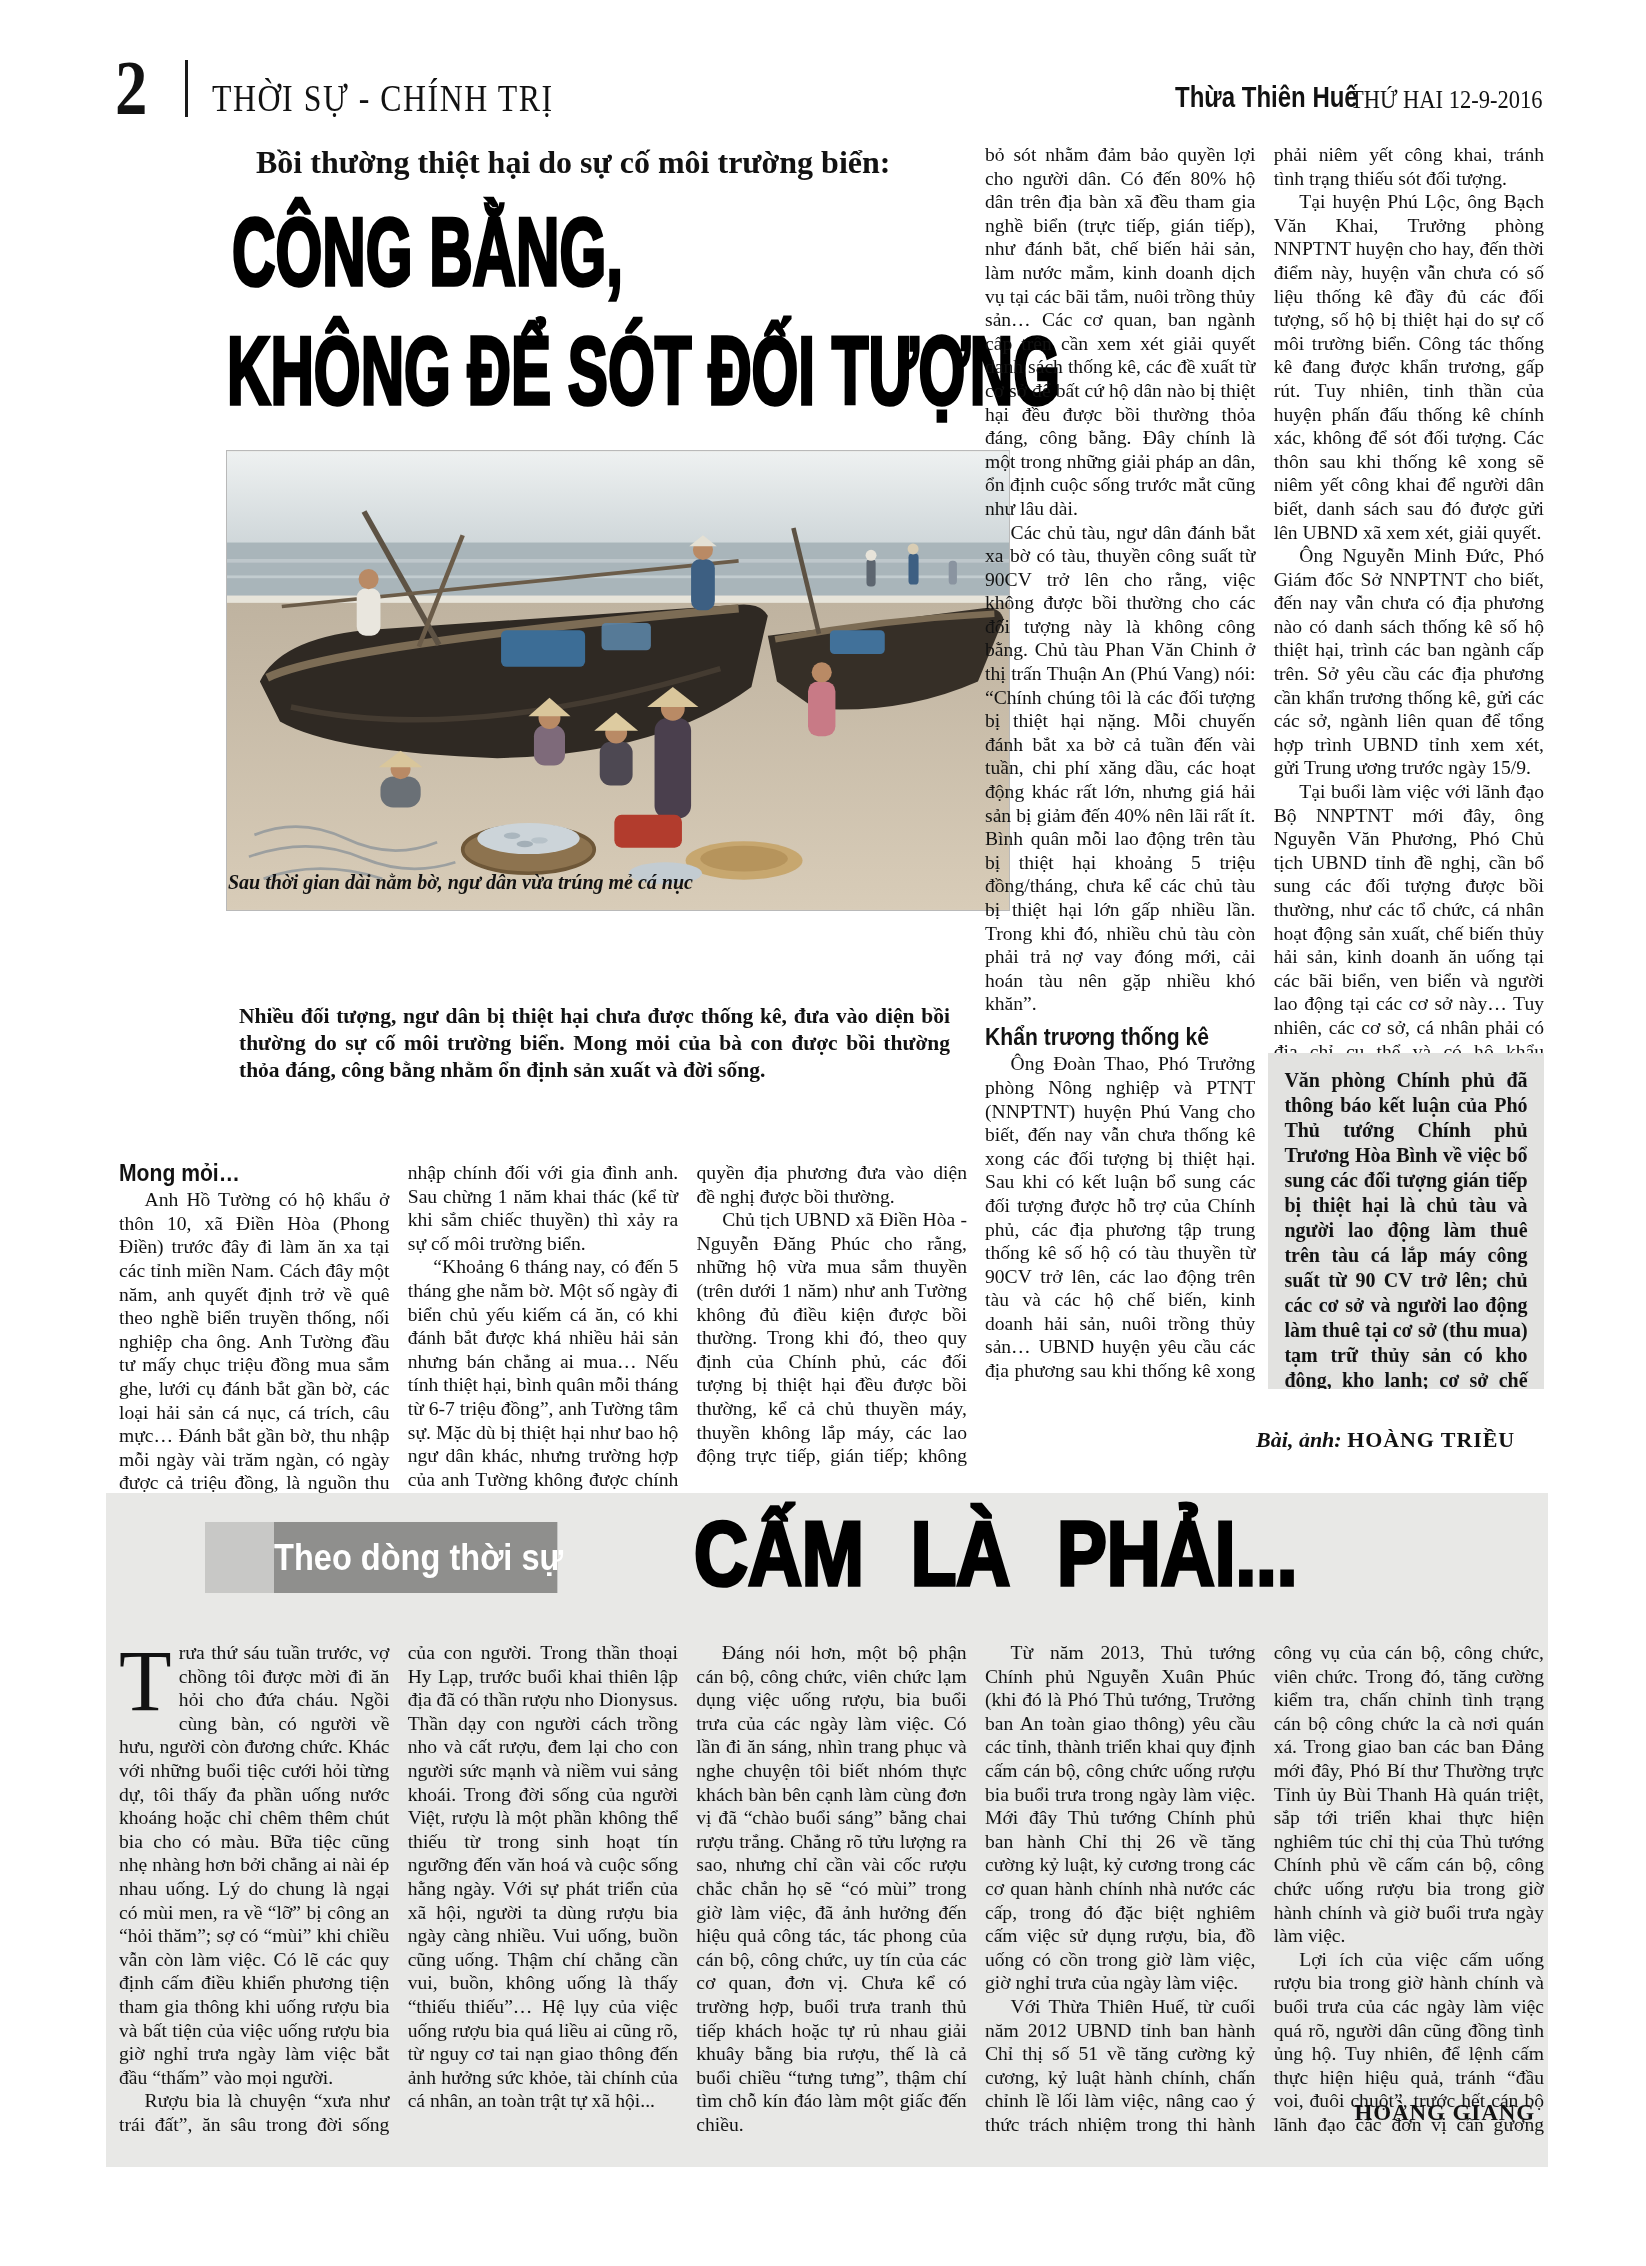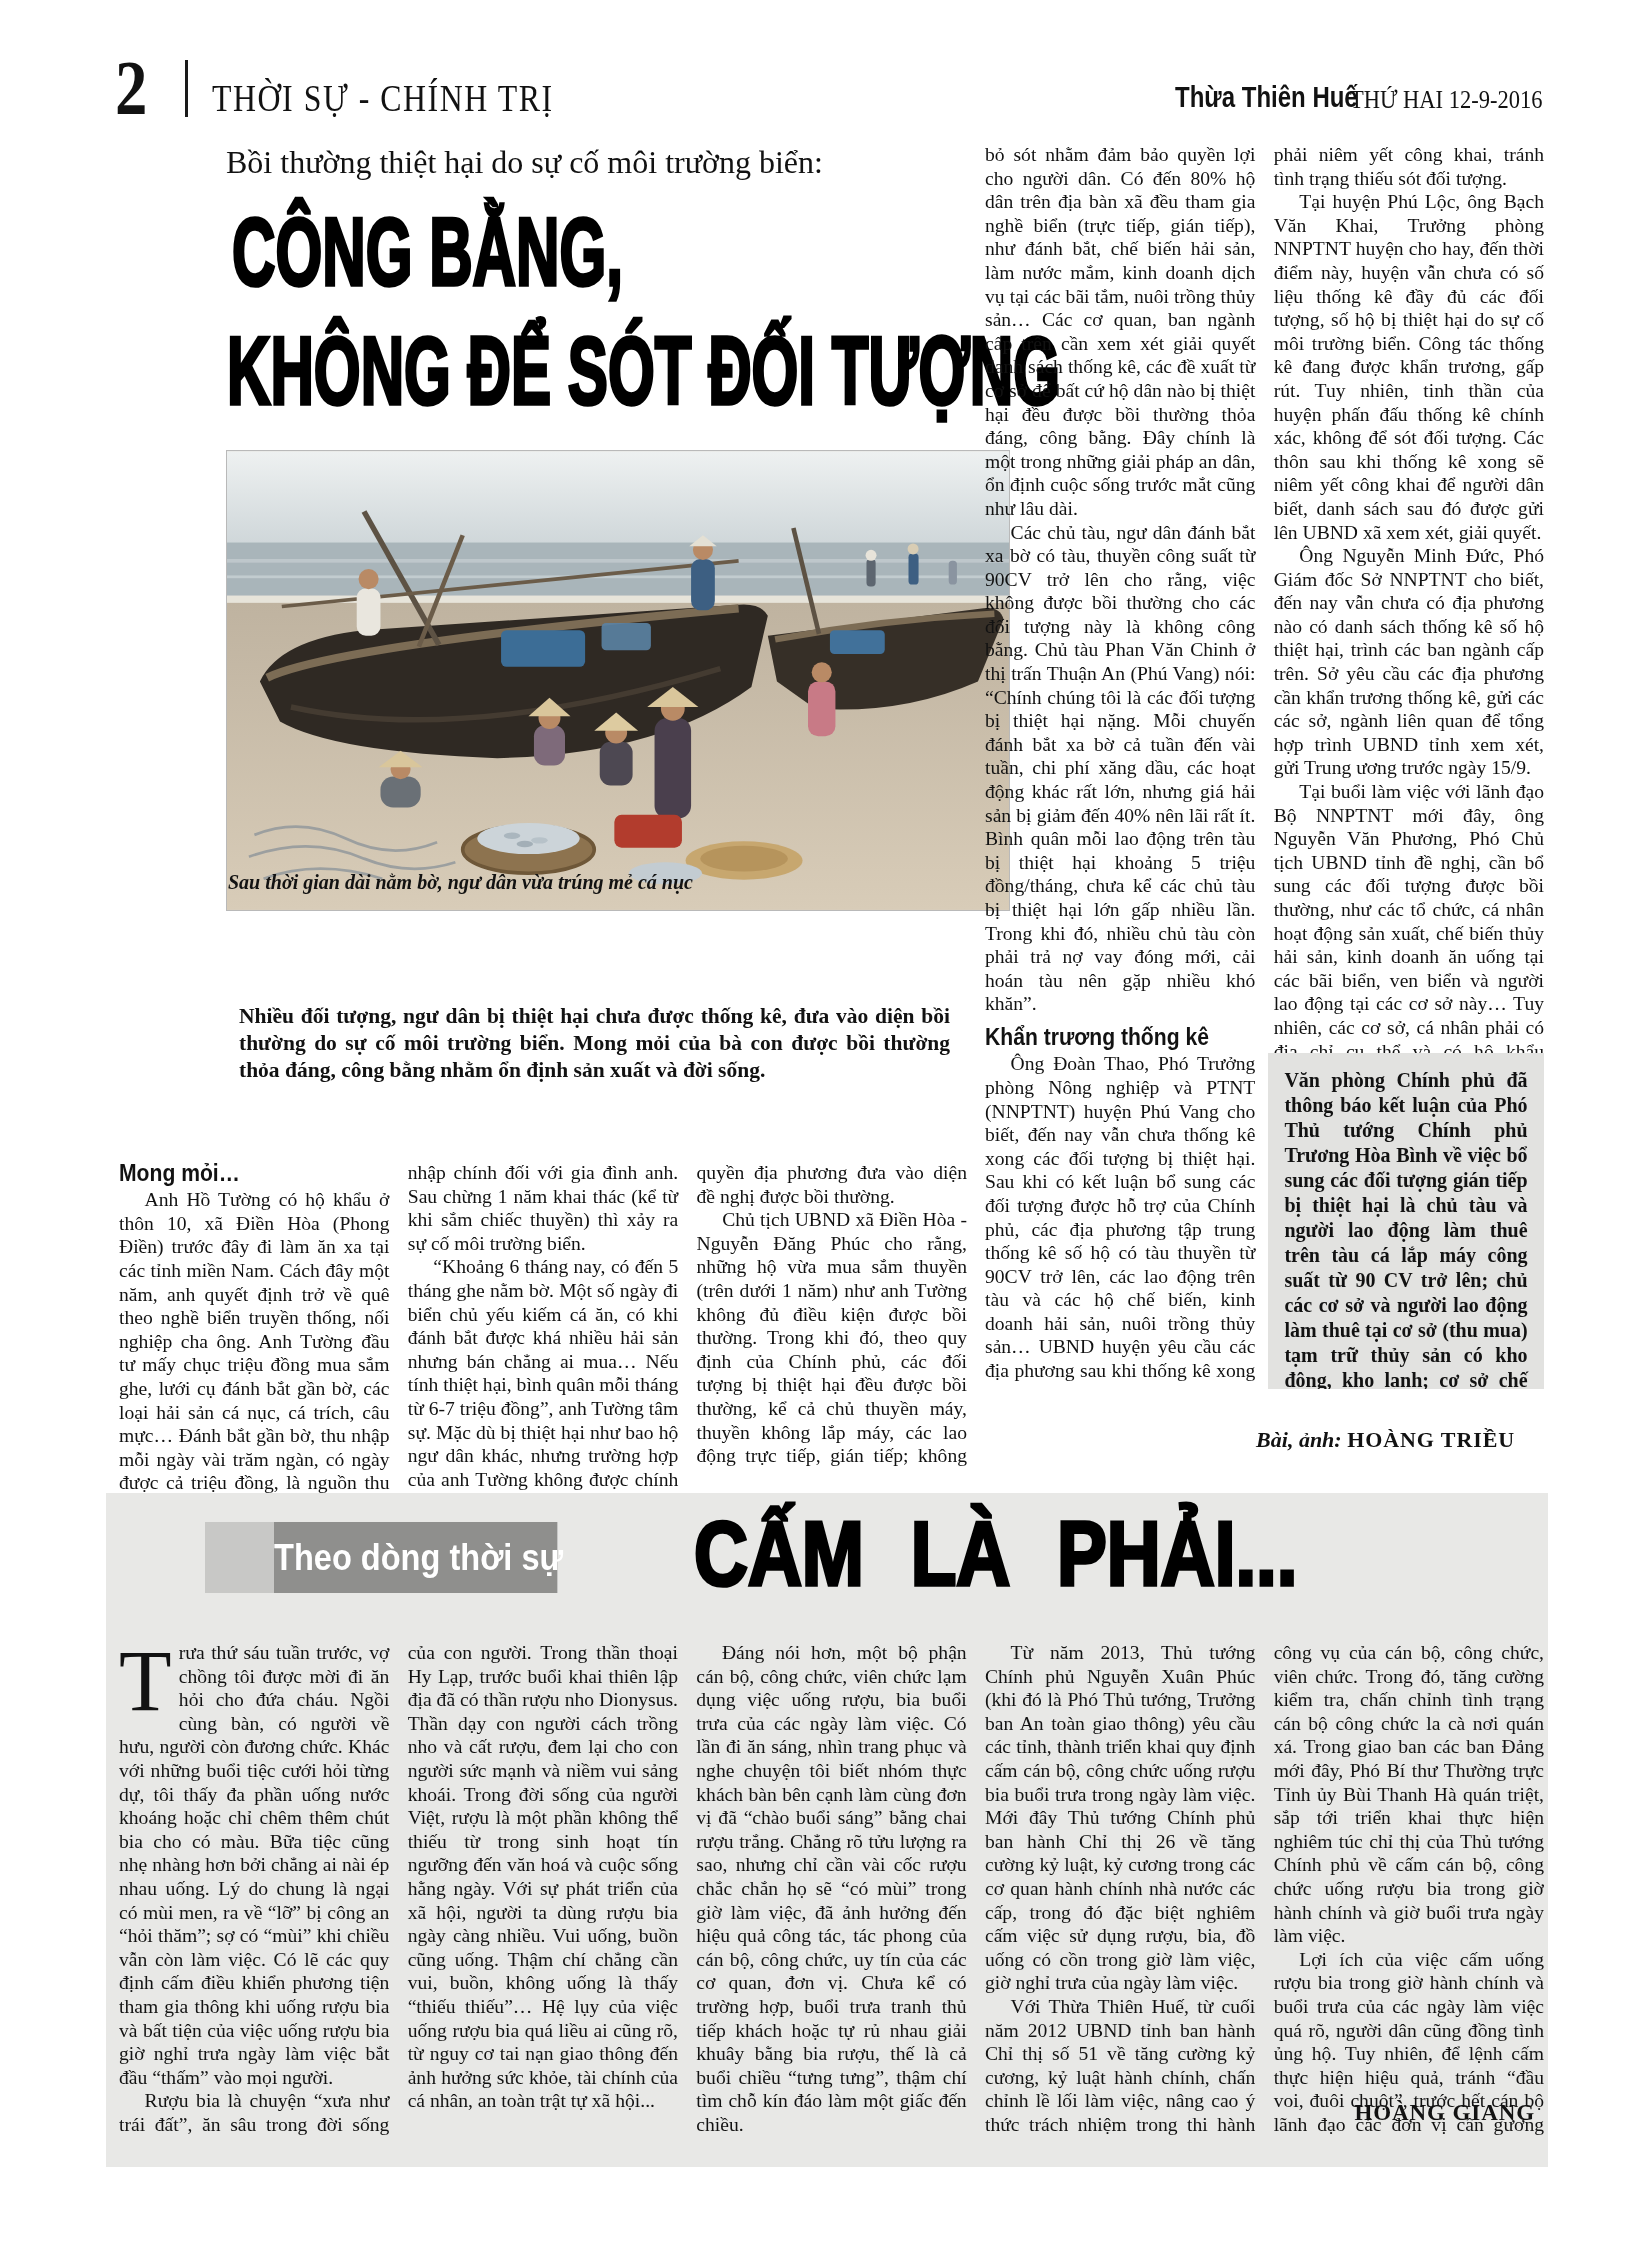--- a/index.html
+++ b/index.html
@@ -12,21 +12,21 @@
            font-family:"Liberation Serif",serif;transform:scaleX(.82);transform-origin:left top;}
   .hdr-bar{left:185px;top:60px;width:2.7px;height:57px;background:#1a1a1a;}
   .section-title{left:212px;top:77px;font-size:37px;letter-spacing:1.8px;white-space:nowrap;
            transform:scaleX(.86);transform-origin:left top;}
   .brand{left:1175px;top:80px;font-family:"Liberation Sans",sans-serif;font-weight:700;
            font-size:30px;white-space:nowrap;transform:scaleX(.80);transform-origin:left top;}
   .hdr-date{left:1350px;top:86px;font-size:25px;white-space:nowrap;
            transform:scaleX(.90);transform-origin:left top;}
 
   
-  .kicker{left:226px;top:144px;font-size:32px;font-weight:400;white-space:nowrap;}
+  .kicker{left:256px;top:144px;font-size:32px;font-weight:700;white-space:nowrap;}
   .hl{font-family:"Liberation Sans",sans-serif;font-weight:700;color:#000;
       -webkit-text-stroke:3.7px #000;white-space:nowrap;line-height:1;
       transform:scaleX(.62);transform-origin:left top;}
   .hl1{left:232px;top:203px;font-size:97px;}
   .hl2{left:227px;top:322px;font-size:97px;}
 
   .photo{left:226px;top:450px;width:782px;height:459px;border:0.9px solid #b9b9b9;
          overflow:hidden;background:#d8d3c8;}
   .caption{left:228px;top:871px;width:768px;font-size:20px;font-weight:700;font-style:italic;}
 

